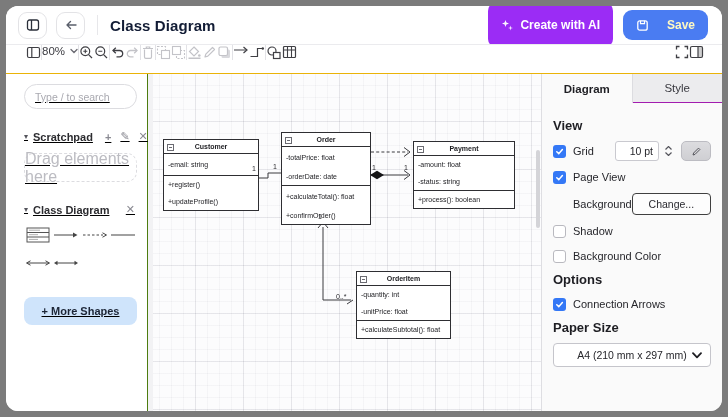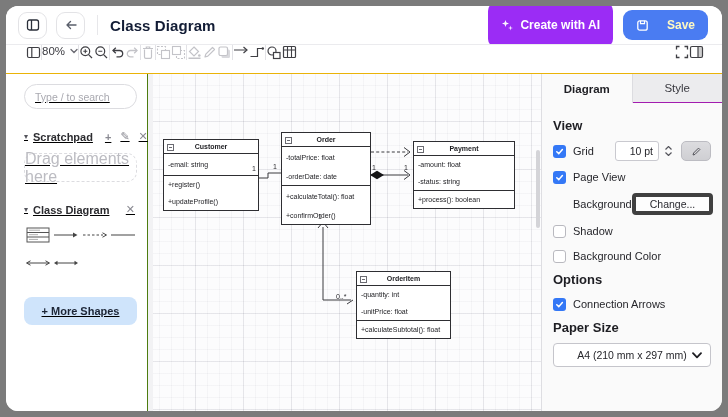--- a/index.html
+++ b/index.html
@@ -70,21 +70,21 @@
   .prow { display:flex; align-items:center; margin-bottom:7px; min-height:18px; }
   .cb { width:13px; height:13px; border-radius:3px; margin-right:7px; flex:0 0 auto; display:flex; align-items:center; justify-content:center; cursor:pointer; }
   .cb.on { background:#3478f6; }
   .cb.off { background:#fff; border:1px solid #b9b9bf; }
   .rsp { flex:1; }
   .numwrap { display:flex; align-items:center; }
   .numbox { width:44px; height:20px; border:1px solid #c9c9cf; border-radius:3px; background:#fff; font-size:10.5px; display:flex; align-items:center; justify-content:flex-end; padding-right:5px; }
   .stepper { width:12px; height:20px; display:flex; flex-direction:column; justify-content:center; gap:2px; align-items:center; margin-left:3px; cursor:pointer; }
   .swatch { width:30px; height:20px; border:1px solid #bcbcc2; border-radius:5px; margin-left:7px; background:linear-gradient(#dcdcdf,#cfcfd3); display:flex; align-items:center; justify-content:center; cursor:pointer; }
   .indent { margin-left:20px; }
-  .chbtn { height:22px; border:4px solid #404040; border-radius:4px; background:#fdfdfd; font-size:10.5px; color:#2a2a30; padding:0 14px; cursor:pointer; width:92px; }
+  .chbtn { height:22px; border:1px solid #404040; border-radius:4px; background:#fdfdfd; font-size:10.5px; color:#2a2a30; padding:0 14px; cursor:pointer; width:92px; }
   .selbox { position:relative; height:24px; border:1px solid #c5c5cb; border-radius:4px; background:#fff; display:flex; align-items:center; justify-content:center; font-size:10.5px; cursor:pointer; margin-bottom:9px; }
   .selbox .chev { position:absolute; right:8px; top:8px; }
 </style>
 </head>
 <body>
 
 <div class="window">
 
   <div class="hdr">
     <div class="hbtn">

